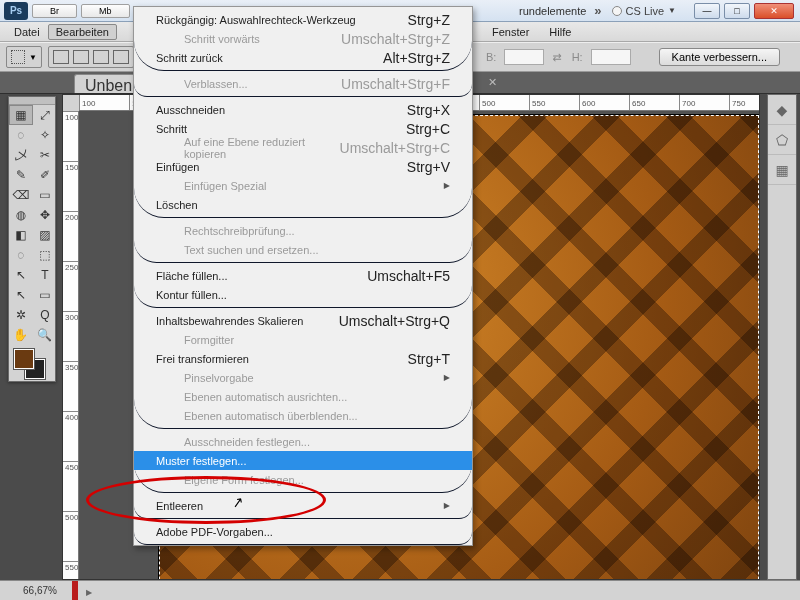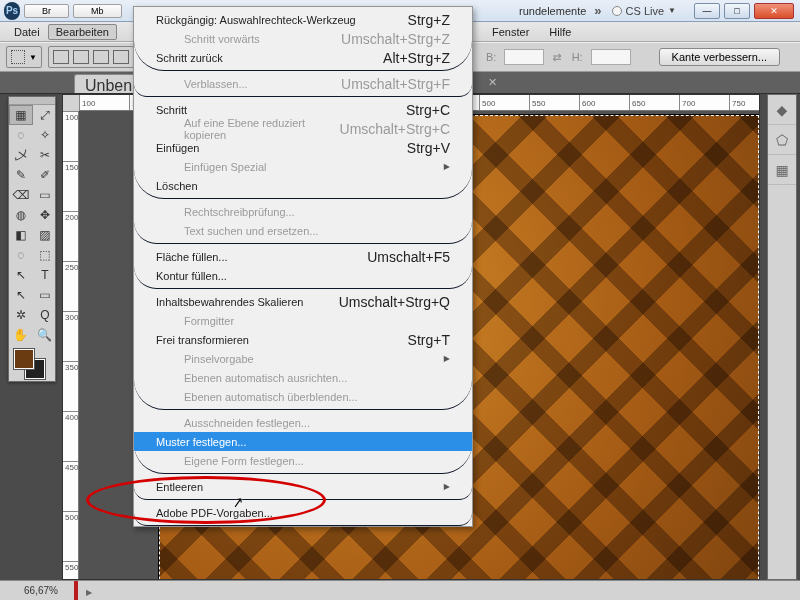--- a/index.html
+++ b/index.html
@@ -1,20 +1,20 @@
 <!DOCTYPE html>
 <html><head>
 <meta charset="utf-8">
 <style>
 * { margin:0; padding:0; box-sizing:border-box; font-family:"Segoe UI",Tahoma,sans-serif; font-size:11px; -webkit-user-select:none; user-select:none; }
 body { background:#4b4b4b; width:800px; height:600px; overflow:hidden; position:relative; }
 
 
 .titlebar { height:22px; background:linear-gradient(#e9eff7,#d5e2f1); display:flex; align-items:center; border-bottom:1px solid #8ba0b8; }
-.titlebar .ps { width:16px; height:18px; margin:0 4px; background:#1a3b5c; border-radius:8px; display:flex; align-items:center; justify-content:center; color:#a7cdf1; font-weight:bold; font-size:10px; }
+.titlebar .ps { width:24px; height:18px; margin:0 4px; background:#1a3b5c; border-radius:3px; display:flex; align-items:center; justify-content:center; color:#a7cdf1; font-weight:bold; font-size:10px; }
 .titlebar .mini-btn { padding:1px 17px; border:1px solid #a0a0a0; border-radius:2px; background:linear-gradient(#fdfdfd,#e8e8e8); margin-right:4px; font-size:9px; }
 .titlebar .spacer { flex:1; }
 .titlebar .wsname { color:#303030; margin-right:8px; }
 .titlebar .dbl-chev { font-size:13px; color:#555; margin-right:10px; font-weight:bold;}
 .titlebar .cslive { display:flex; align-items:center; color:#404040; margin-right:14px; }
 .titlebar .cslive .dot { width:10px; height:10px; border:1px solid #888; border-radius:50%; margin-right:4px; background:#f5f5f5;}
 .titlebar .winbtns { display:flex; margin-right:6px; }
 .titlebar .winbtn { width:26px; height:16px; border:1px solid #7a8ea8; border-radius:2px; background:linear-gradient(#f2f6fb,#cddbec); margin-left:4px; display:flex; align-items:center; justify-content:center; font-size:9px; }
 .titlebar .winbtn.close { background:linear-gradient(#f09079,#da4f2a); border-color:#a33; color:#fff; width:40px;}
 
@@ -66,21 +66,21 @@
   box-shadow:0 0 0 1px #000;
   background-blend-mode:multiply,multiply,normal;
 }
 
 
 .rpanel { position:absolute; right:3px; top:0; width:30px; bottom:0; background:#d3d3d3; border:1px solid #6a6a6a;}
 .rpanel .ric { height:30px; display:flex; align-items:center; justify-content:center; color:#666; font-size:14px; border-bottom:1px solid #bbb;}
 
 
 .status { position:absolute; left:0; bottom:0; right:0; height:20px; background:#d3d3d3; border-top:1px solid #888; display:flex; align-items:center;}
-.status .zoom { width:70px; text-align:center; border-right:4px solid #b91c1c; height:100%; line-height:20px; font-size:10px; color:#333; margin-left:8px;}
+.status .zoom { width:70px; text-align:center; border-right:6px solid #b91c1c; height:100%; line-height:20px; font-size:10px; color:#333; margin-left:8px;}
 .status .arrow { flex:1; margin-left:8px;}
 .status .arrow::after { content:"▶"; font-size:8px; color:#666;}
 
 
 .dropdown { position:absolute; left:133px; top:6px; width:340px; background:#f0f0f0; border:1px solid #969696; box-shadow:2px 3px 6px rgba(0,0,0,.35); z-index:100;}
 .dropdown .grp { border-bottom:1px solid #0f172a; padding:3px 0;border-radius:30px;}
 .dropdown .mi { display:flex; align-items:center; padding:2px 22px 2px 22px; height:19px; color:#222;}
 .dropdown .mi.disabled { color:#9a9a9a;margin-left:28px;}
 .dropdown .mi .lbl { flex:1;}
 .dropdown .mi .accel { color:inherit; font-size:14px;}
@@ -234,20 +234,24 @@
       </div>
     </div>
     <div class="grp">
       <div class="mi disabled">
         <span class="lbl">Verblassen...</span>
         <span class="accel">Umschalt+Strg+F</span>
       </div>
     </div>
     <div class="grp">
       <div class="mi">
+        <span class="lbl">Ausschneiden</span>
+        <span class="accel">Strg+X</span>
+      </div>
+      <div class="mi">
         <span class="lbl">Schritt</span>
         <span class="accel">Strg+C</span>
       </div>
       <div class="mi disabled">
         <span class="lbl">Auf eine Ebene reduziert kopieren</span>
         <span class="accel">Umschalt+Strg+C</span>
       </div>
       <div class="mi">
         <span class="lbl">Einfügen</span>
         <span class="accel">Strg+V</span>

